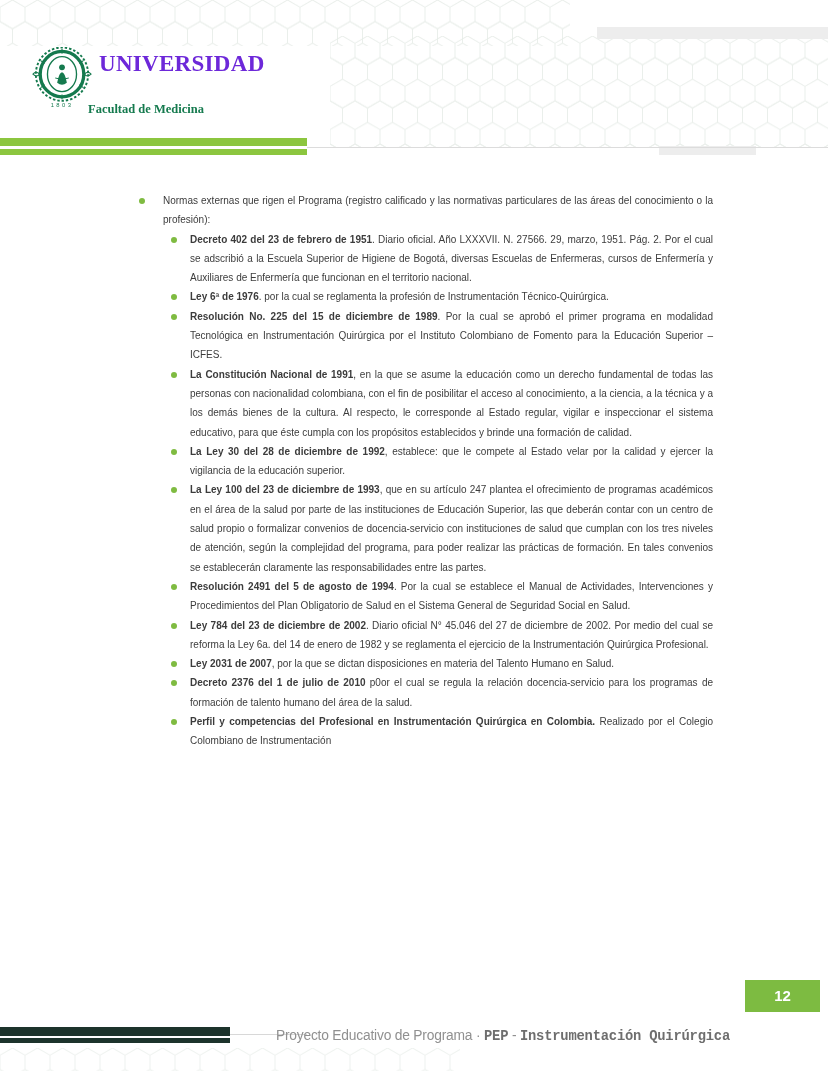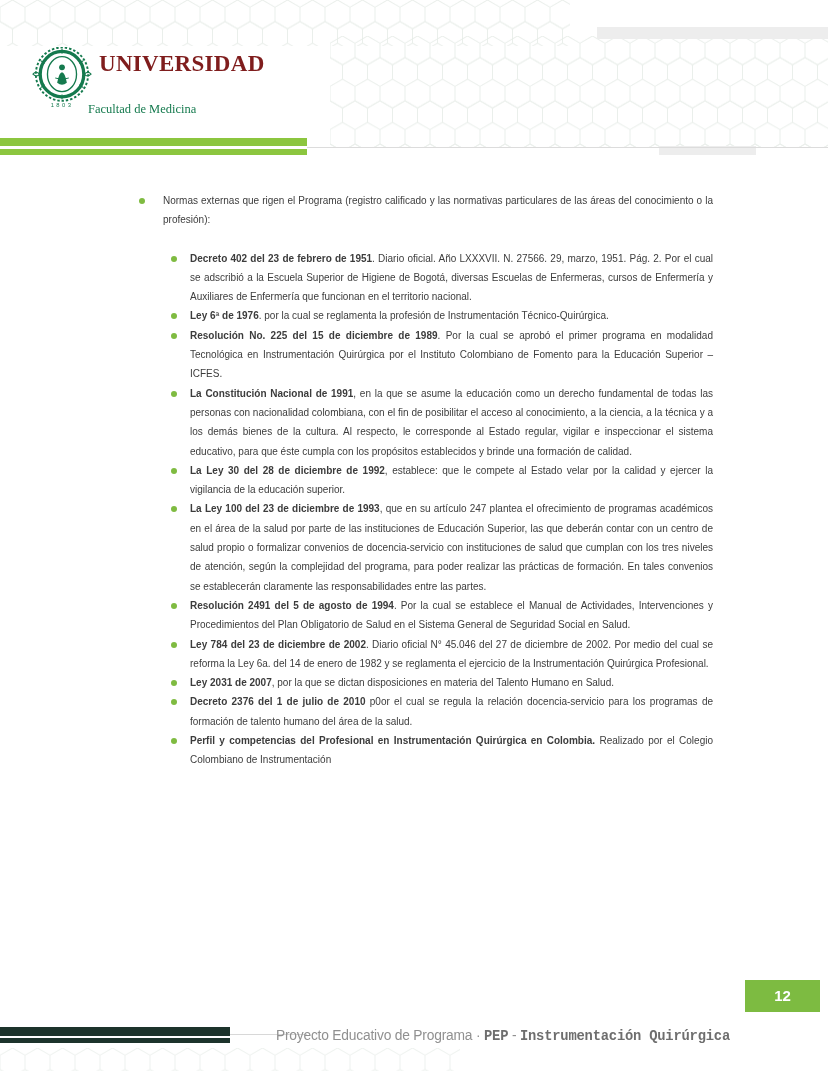--- a/index.html
+++ b/index.html
@@ -18,46 +18,46 @@
 
   
   .graybar-top { position:absolute; left:597px; top:27px;  width:231px; height:12px; background:#EDEDED; }
   .graybar-mid { position:absolute; left:659px; top:146px; width:97px;  height:9px;  background:#EDEDED; }
 
   
   .crest { position:absolute; left:28px; top:47px; width:68px; height:62px; }
   .brand-name {
     position:absolute; left:99px; top:53px;
     font-family:"Liberation Serif", serif; font-weight:bold;
-    color:#7f1d1d; font-size:23px; line-height:22px; letter-spacing:.3px;
+    color:#6d28d9; font-size:23px; line-height:22px; letter-spacing:.3px;
   }
   .faculty {
     position:absolute; left:88px; top:102px;
-    font-family:"Liberation Serif", serif; font-weight:normal;
+    font-family:"Liberation Serif", serif; font-weight:bold;
     color:#157A4E; font-size:12.5px;
   }
 
   
   .gbar1 { position:absolute; left:0; top:138px; width:307px; height:8px; background:#8CC63F; }
   .gbar2 { position:absolute; left:0; top:149px; width:307px; height:6px; background:#8CC63F; }
   .hline { position:absolute; left:307px; top:147px; width:521px; height:1px; background:#DCDCDC; }
 
   
   .content {
     position:absolute; left:163px; top:191px; width:550px;
     color:#3C3C3C; font-size:10px; line-height:19.3px; text-align:justify;
   }
   .content ul { list-style:none; }
   .content li { position:relative; }
   .content li::before {
     content:""; position:absolute; width:6px; height:6px; border-radius:50%;
     background:#7FBB41;
   }
   .lvl1 > li::before { left:-24px; top:7px; }
-  .lvl2 { padding-left:27px;margin-top:19px; }
+  .lvl2 { padding-left:27px; }
   .lvl2 > li::before { left:-19px; top:7px; }
   .content b { font-weight:bold; }
 
   
   .fbar1 { position:absolute; left:0; top:1027px; width:230px; height:9px; background:#1C332B; }
   .fbar2 { position:absolute; left:0; top:1038px; width:230px; height:5px; background:#1C332B; }
   .fline { position:absolute; left:230px; top:1034px; width:77px; height:1px; background:#D8D8D8; }
   .ftext {
     position:absolute; left:270px; top:1027px; width:460px; text-align:right;
     font-size:13.8px; line-height:17px; color:#909090; letter-spacing:-.2px;

